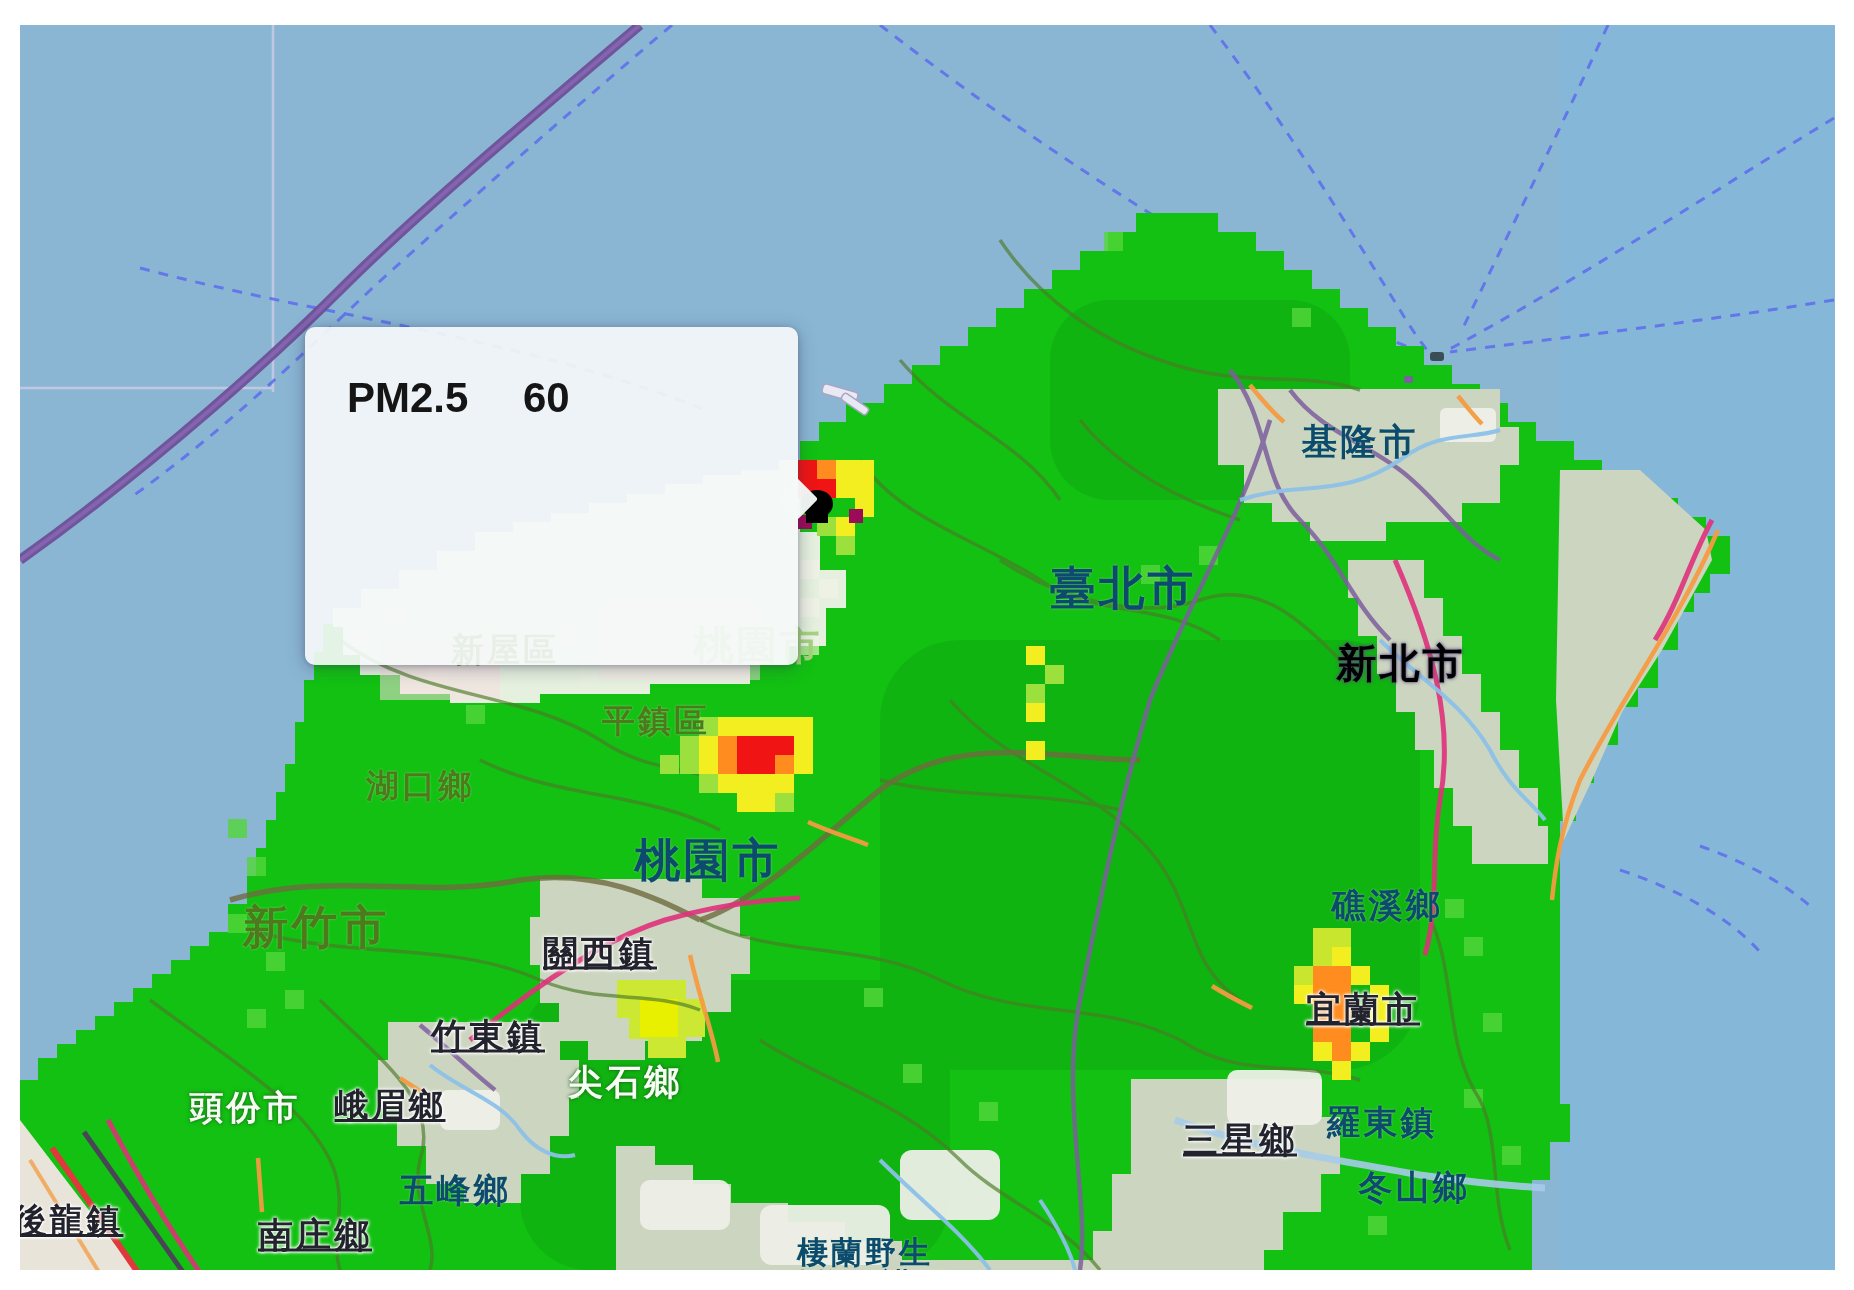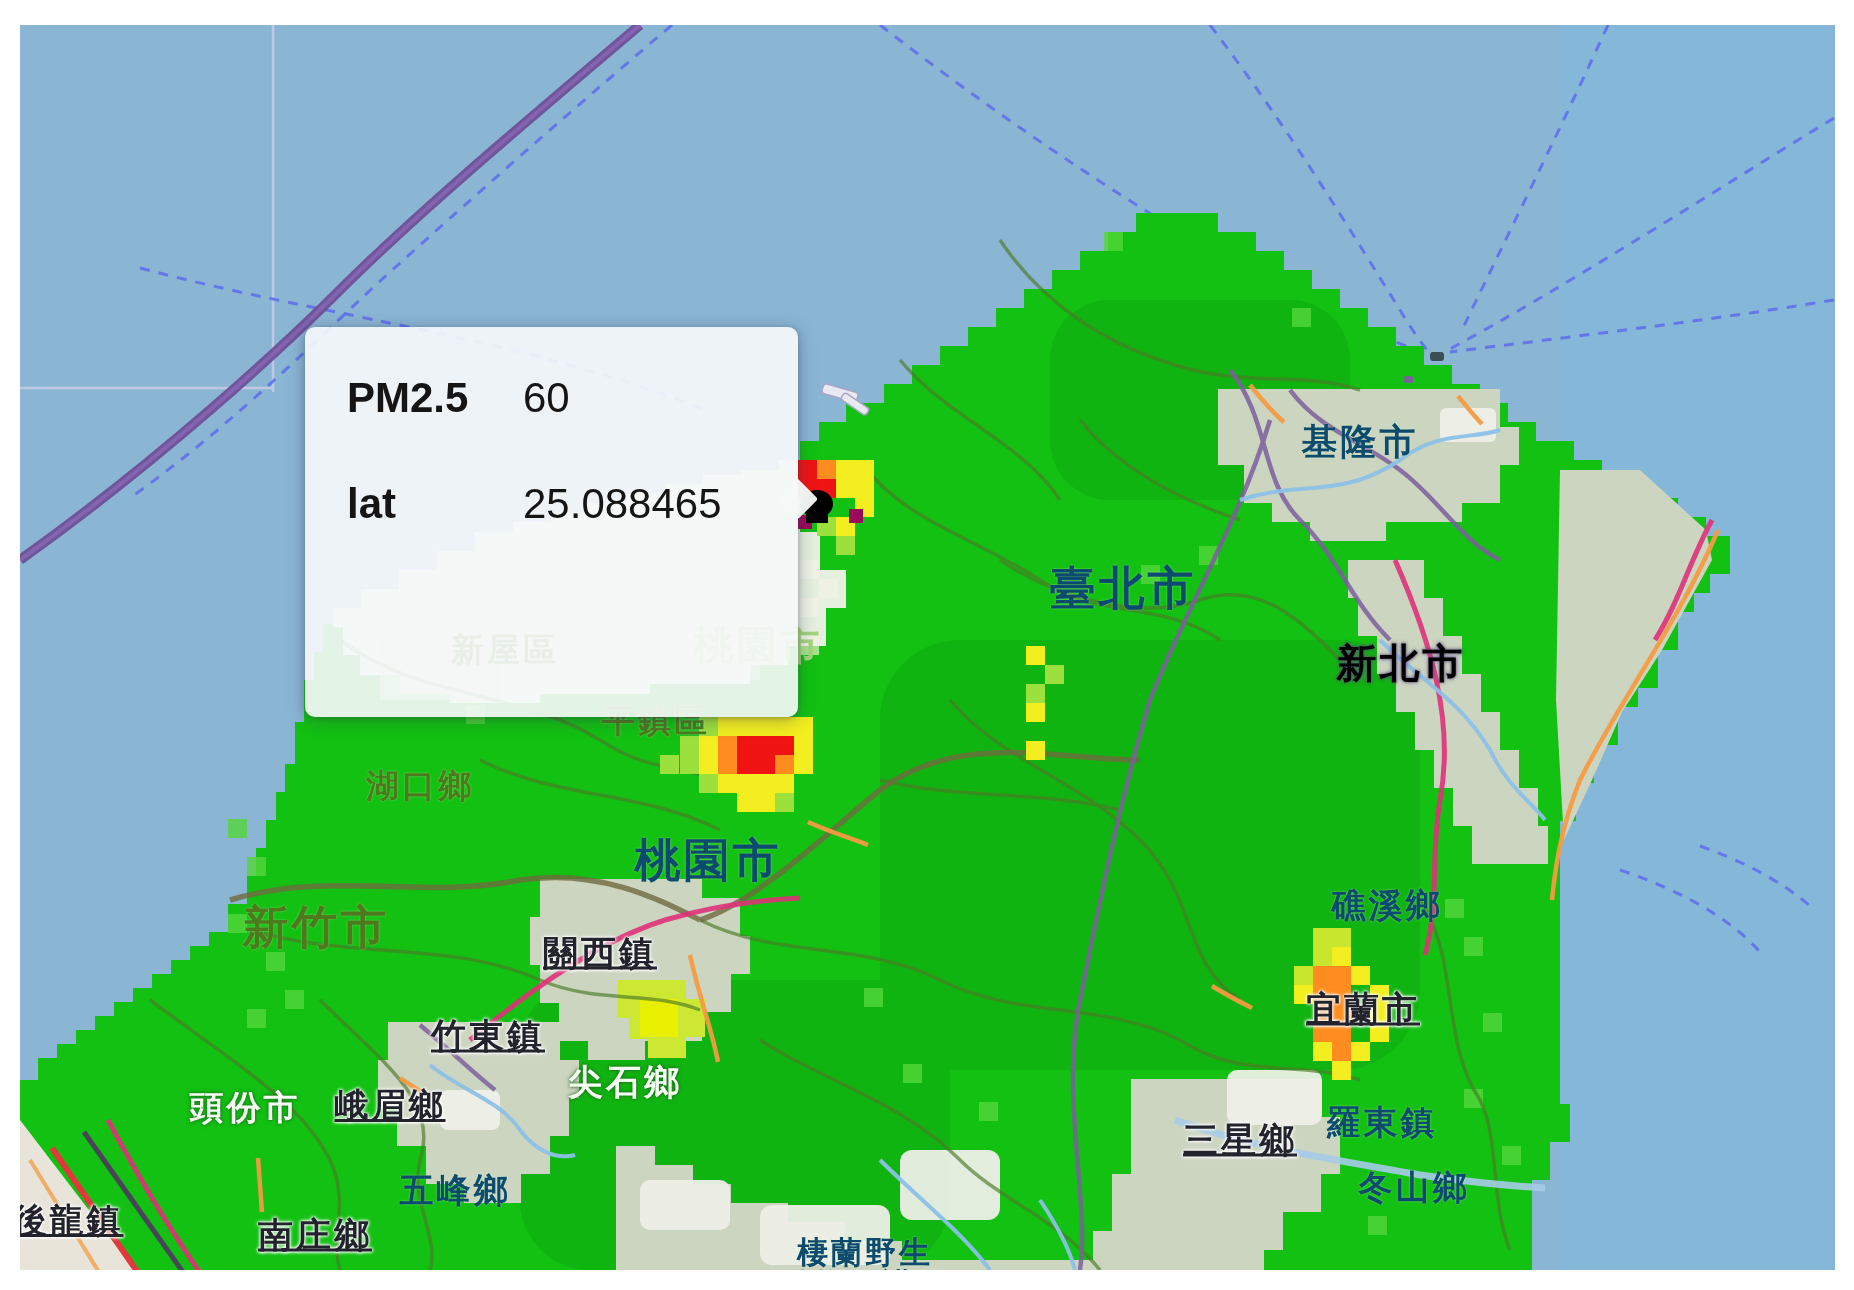--- a/index.html
+++ b/index.html
@@ -9,29 +9,29 @@
   svg{position:absolute;left:0;top:0;}
   
   .lbl{position:absolute;transform:translate(-50%,-50%);font-weight:700;white-space:nowrap;letter-spacing:3px;line-height:1;}
   .lbl-green{color:#0c4a6e;text-shadow:0 0 2px rgba(210,255,190,.55);}
   .lbl-olive{color:#4e7a1e;text-shadow:0 0 2px rgba(220,255,200,.5);}
   .lbl-pale{color:#a6d47e;}
   .lbl-white{color:#000000;text-shadow:0 0 4px rgba(90,70,130,.85),0 0 2px rgba(90,70,130,.9);}
   .lbl-whitegreen{color:#f4fff2;text-shadow:0 0 4px rgba(30,100,30,.8),0 0 2px rgba(30,100,30,.8);}
   .lbl-dark{color:#23232e;text-shadow:0 0 4px #ffffff,0 0 3px #ffffff,0 0 2px #ffffff;text-decoration:underline;}
   
-  .tooltip{position:absolute;left:305px;top:327px;width:493px;height:390px;
+  .tooltip{position:absolute;left:305px;top:327px;width:493px;height:338px;
     background:rgba(245,249,248,0.92);border-radius:10px;
     box-shadow:0 3px 18px rgba(50,50,80,.38),0 1px 4px rgba(50,50,80,.25);
-    display:flex;flex-direction:column;gap:64px;padding-top:50px;box-sizing:border-box;z-index:30;}
+    display:flex;flex-direction:column;gap:32px;padding-top:50px;box-sizing:border-box;z-index:30;}
   .tooltip .arrow{position:absolute;right:-14px;top:157px;width:30px;height:30px;
     background:rgba(245,249,248,0.96);transform:rotate(45deg);border-radius:3px;}
   .trow{display:flex;padding-left:42px;font-size:42px;color:#151515;line-height:1;}
   .tlabel{width:176px;font-weight:700;}
-  .tvalue{font-weight:400;}
+  .tvalue{font-weight:700;}
 </style>
 </head>
 <body>
 
 <div class="map-frame">
 <div class="map-inner">
 
 <svg width="1854" height="1290" viewBox="0 0 1854 1290">
 
   <rect x="0" y="0" width="1854" height="1290" fill="#8ab6d4"></rect>
@@ -341,20 +341,16 @@
   <div class="lbl lbl-green" style="left:1414px;top:1187px;font-size:34px">冬山鄉</div>
   <div class="lbl lbl-green" style="left:865px;top:1252px;font-size:31px">棲蘭野生</div>
   <div class="lbl lbl-green" style="left:865px;top:1284px;font-size:31px">動物保護區</div>
 
   <div class="tooltip">
     <div class="arrow"></div>
     <div class="trow">
       <span class="tlabel">PM2.5</span>
       <span class="tvalue">60</span>
     </div>
-    <div class="trow">
-      <span class="tlabel">lat</span>
-      <span class="tvalue">25.088465</span>
-    </div>
   </div>
 
 </div>
 </div>
 
 </body></html>

